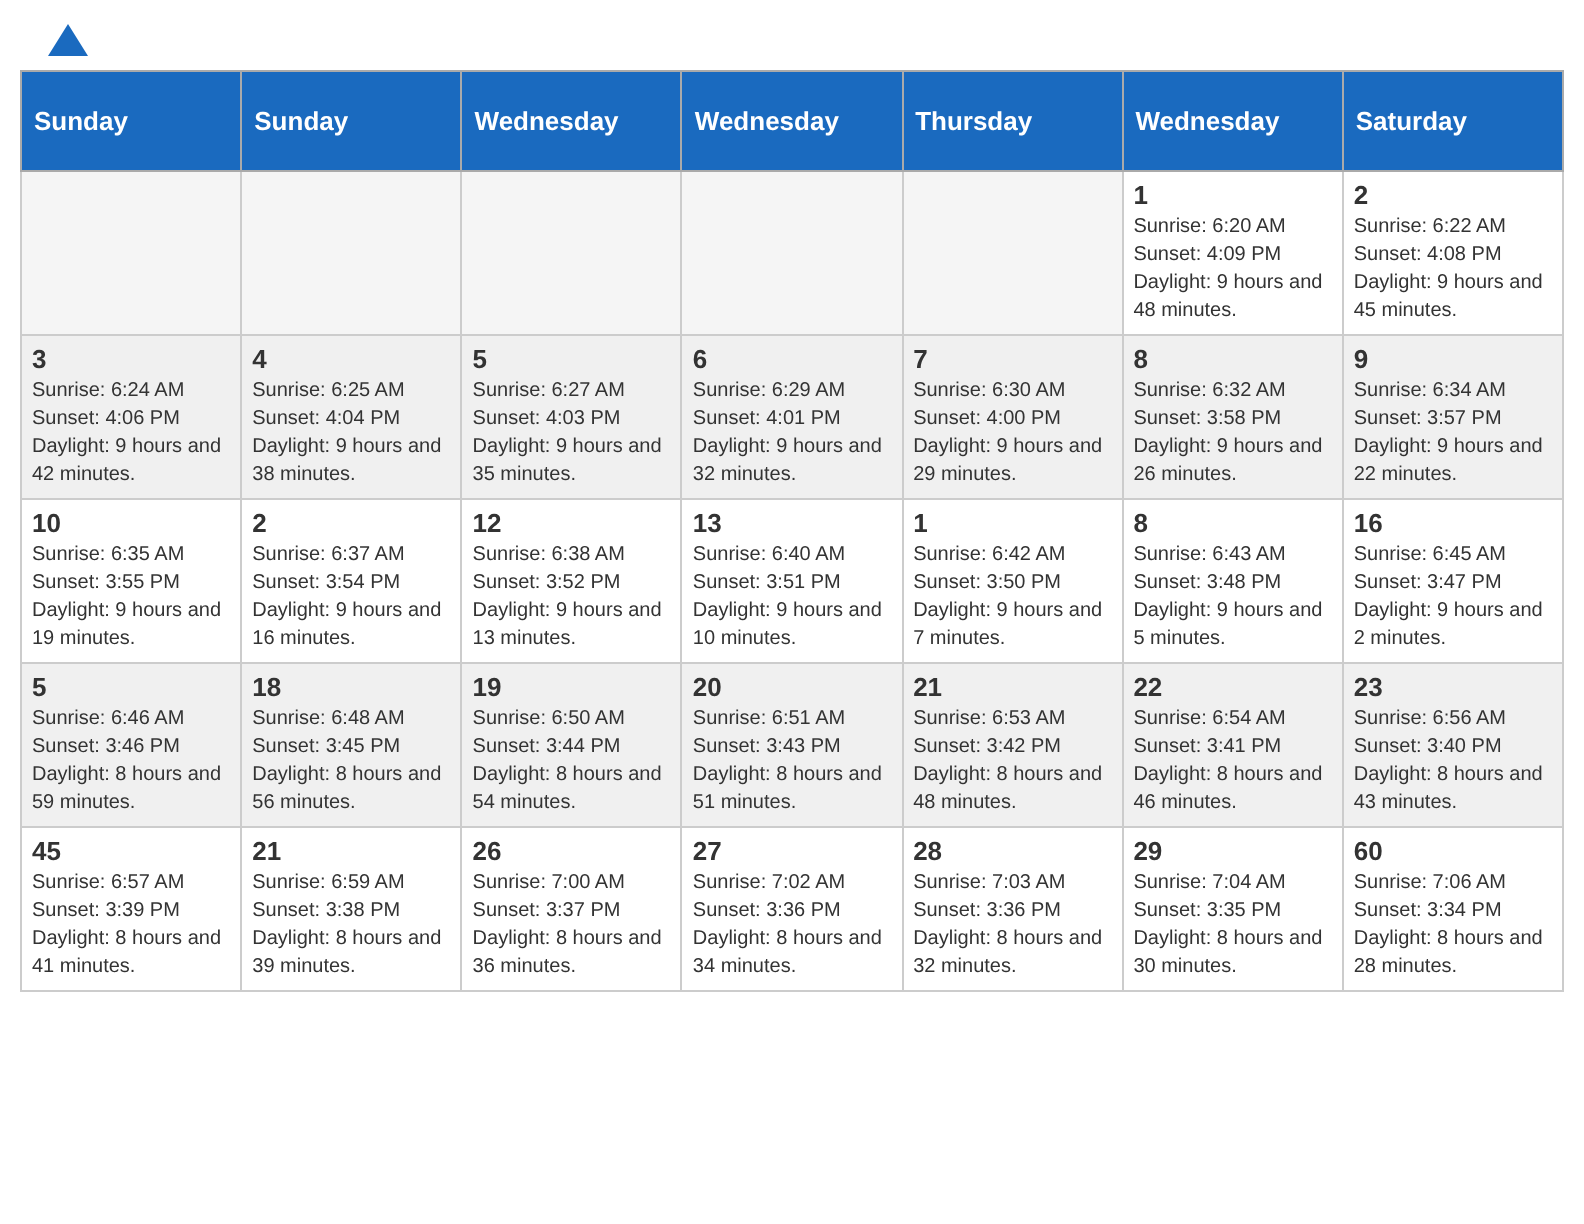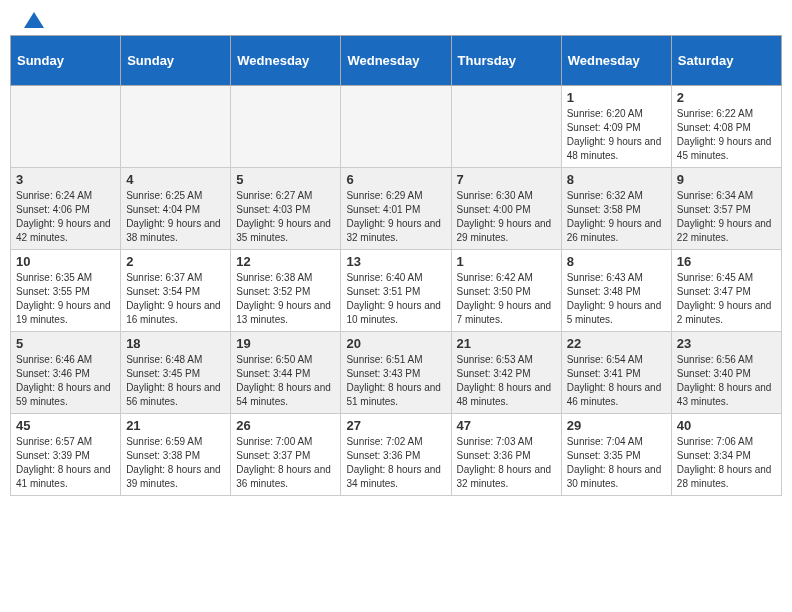--- a/index.html
+++ b/index.html
@@ -173,26 +173,26 @@
         </td>
         <td>
           <span class="day-num">26</span>
           <div class="day-info">Sunrise: 7:00 AM<br>Sunset: 3:37 PM<br>Daylight: 8 hours and 36 minutes.</div>
         </td>
         <td>
           <span class="day-num">27</span>
           <div class="day-info">Sunrise: 7:02 AM<br>Sunset: 3:36 PM<br>Daylight: 8 hours and 34 minutes.</div>
         </td>
         <td>
-          <span class="day-num">47</span>
+          <span class="day-num">28</span>
           <div class="day-info">Sunrise: 7:03 AM<br>Sunset: 3:36 PM<br>Daylight: 8 hours and 32 minutes.</div>
         </td>
         <td>
           <span class="day-num">29</span>
           <div class="day-info">Sunrise: 7:04 AM<br>Sunset: 3:35 PM<br>Daylight: 8 hours and 30 minutes.</div>
         </td>
         <td>
-          <span class="day-num">40</span>
+          <span class="day-num">60</span>
           <div class="day-info">Sunrise: 7:06 AM<br>Sunset: 3:34 PM<br>Daylight: 8 hours and 28 minutes.</div>
         </td>
       </tr>
     </tbody>
 </table>
 
 </body></html>

